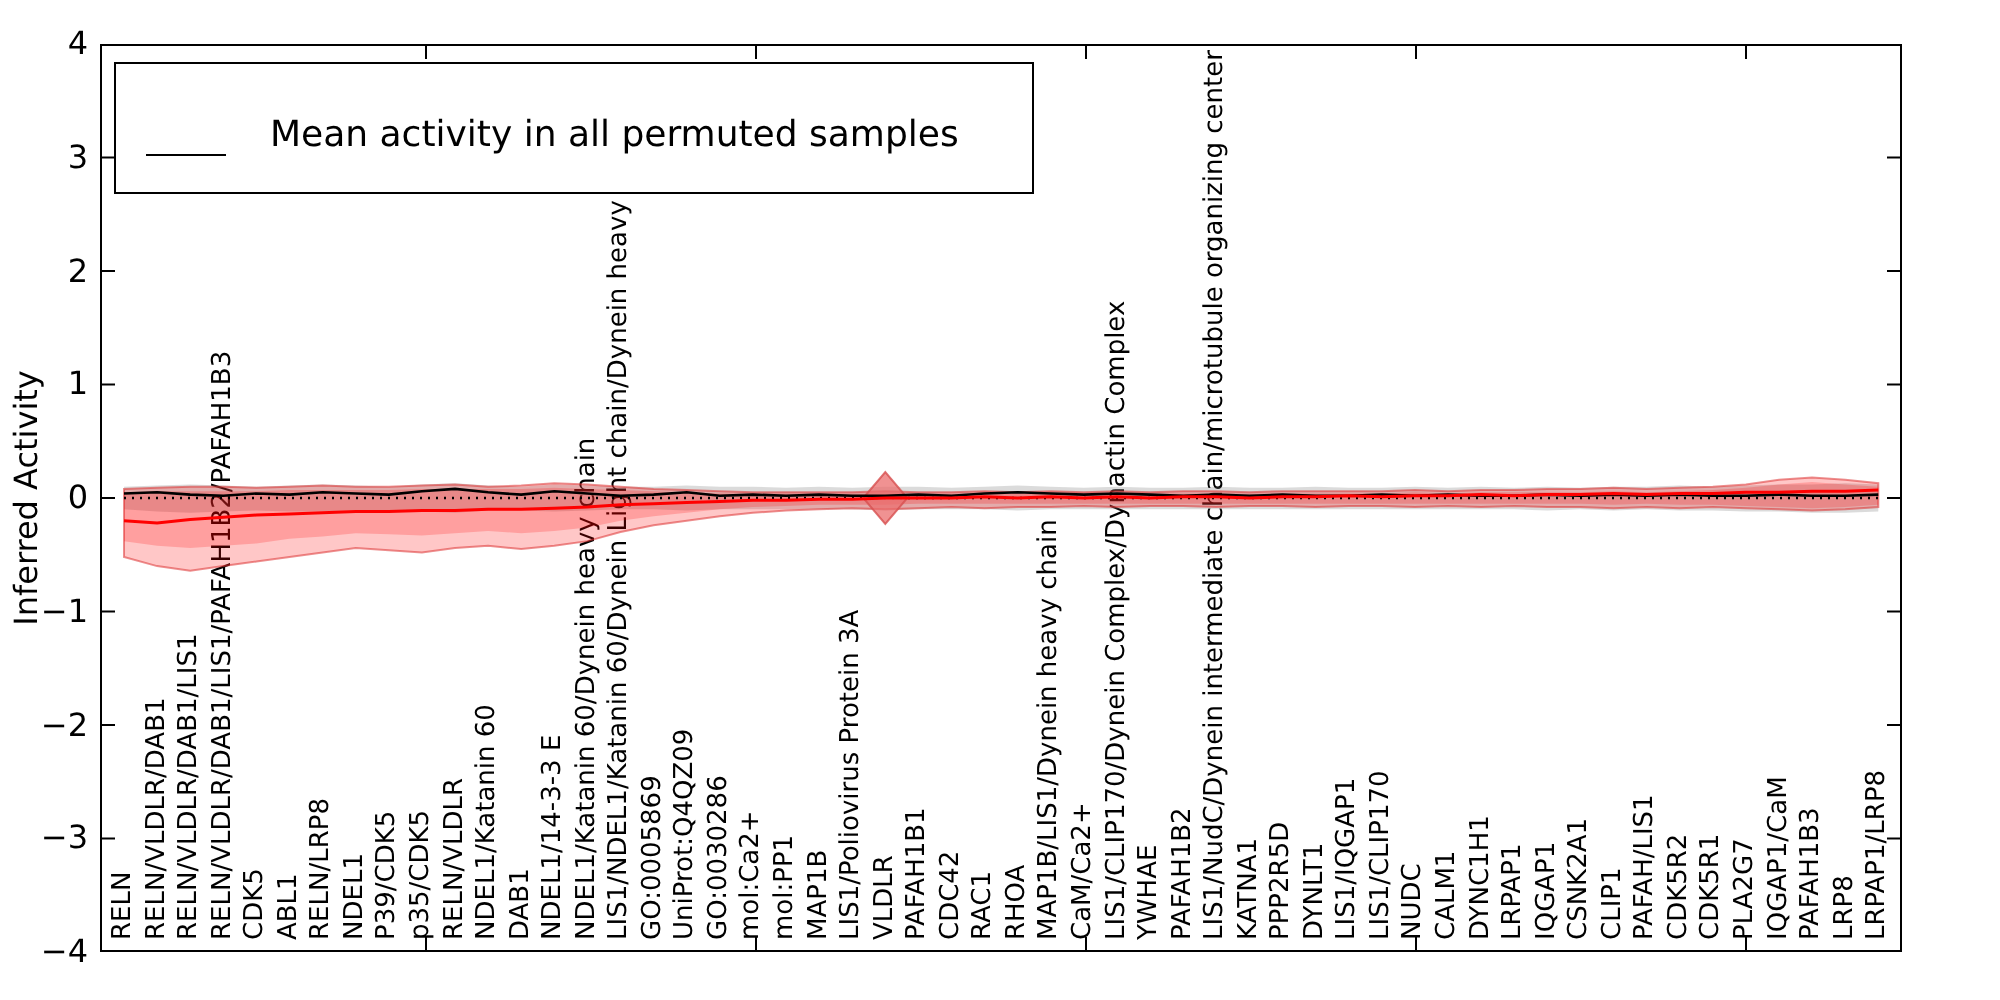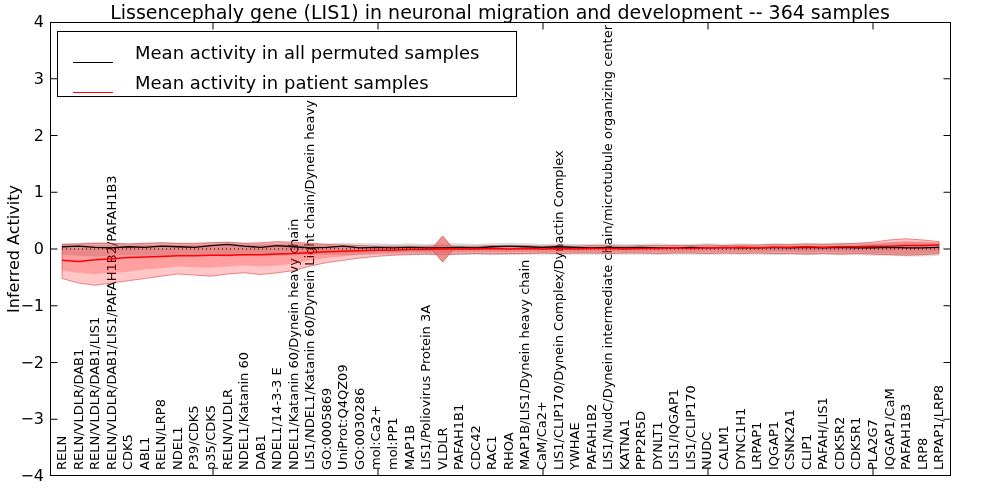--- a/index.html
+++ b/index.html
@@ -23,21 +23,20 @@
        flex-direction:column;justify-content:space-evenly;padding:2px 0;}
   .legrow{display:flex;align-items:flex-end;height:28px;}
   .legline{display:inline-block;width:40px;height:0;border-top:1.6px solid #000;
        margin-left:15px;margin-right:22px;flex:none;}
   .leglab{font-size:18px;white-space:nowrap;}
 </style>
 </head>
 <body>
 
 <div id="fig">
-  <div id="title">Lissencephaly gene (LIS1) in neuronal migration and development -- 364 samples</div>
 
   <div id="plot-border"></div>
 
   <div id="xlabels">
       <span class="xlab" style="left: 55px; top: 470px;">RELN</span>
       <span class="xlab" style="left: 71.55px; top: 470px;">RELN/VLDLR/DAB1</span>
       <span class="xlab" style="left: 88.1px; top: 470px;">RELN/VLDLR/DAB1/LIS1</span>
       <span class="xlab" style="left: 104.65px; top: 470px;">RELN/VLDLR/DAB1/LIS1/PAFAH1B2/PAFAH1B3</span>
       <span class="xlab" style="left: 121.2px; top: 470px;">CDK5</span>
       <span class="xlab" style="left: 137.75px; top: 470px;">ABL1</span>
@@ -141,18 +140,14 @@
       <div class="ylab" style="top: 467px;">−4</div>
     </div>
 
   <div id="ylabel">Inferred Activity</div>
 
   <div id="legend">
     <div class="legrow">
       <span class="legline" id="legline-0" style="border-top-color: rgb(0, 0, 0);"></span>
       <span class="leglab">Mean activity in all permuted samples</span>
     </div>
-    <div class="legrow">
-      <span class="legline" id="legline-1" style="border-top-color: rgb(255, 0, 0);"></span>
-      <span class="leglab">Mean activity in patient samples</span>
-    </div>
   </div>
 </div>
 
 </body></html>

